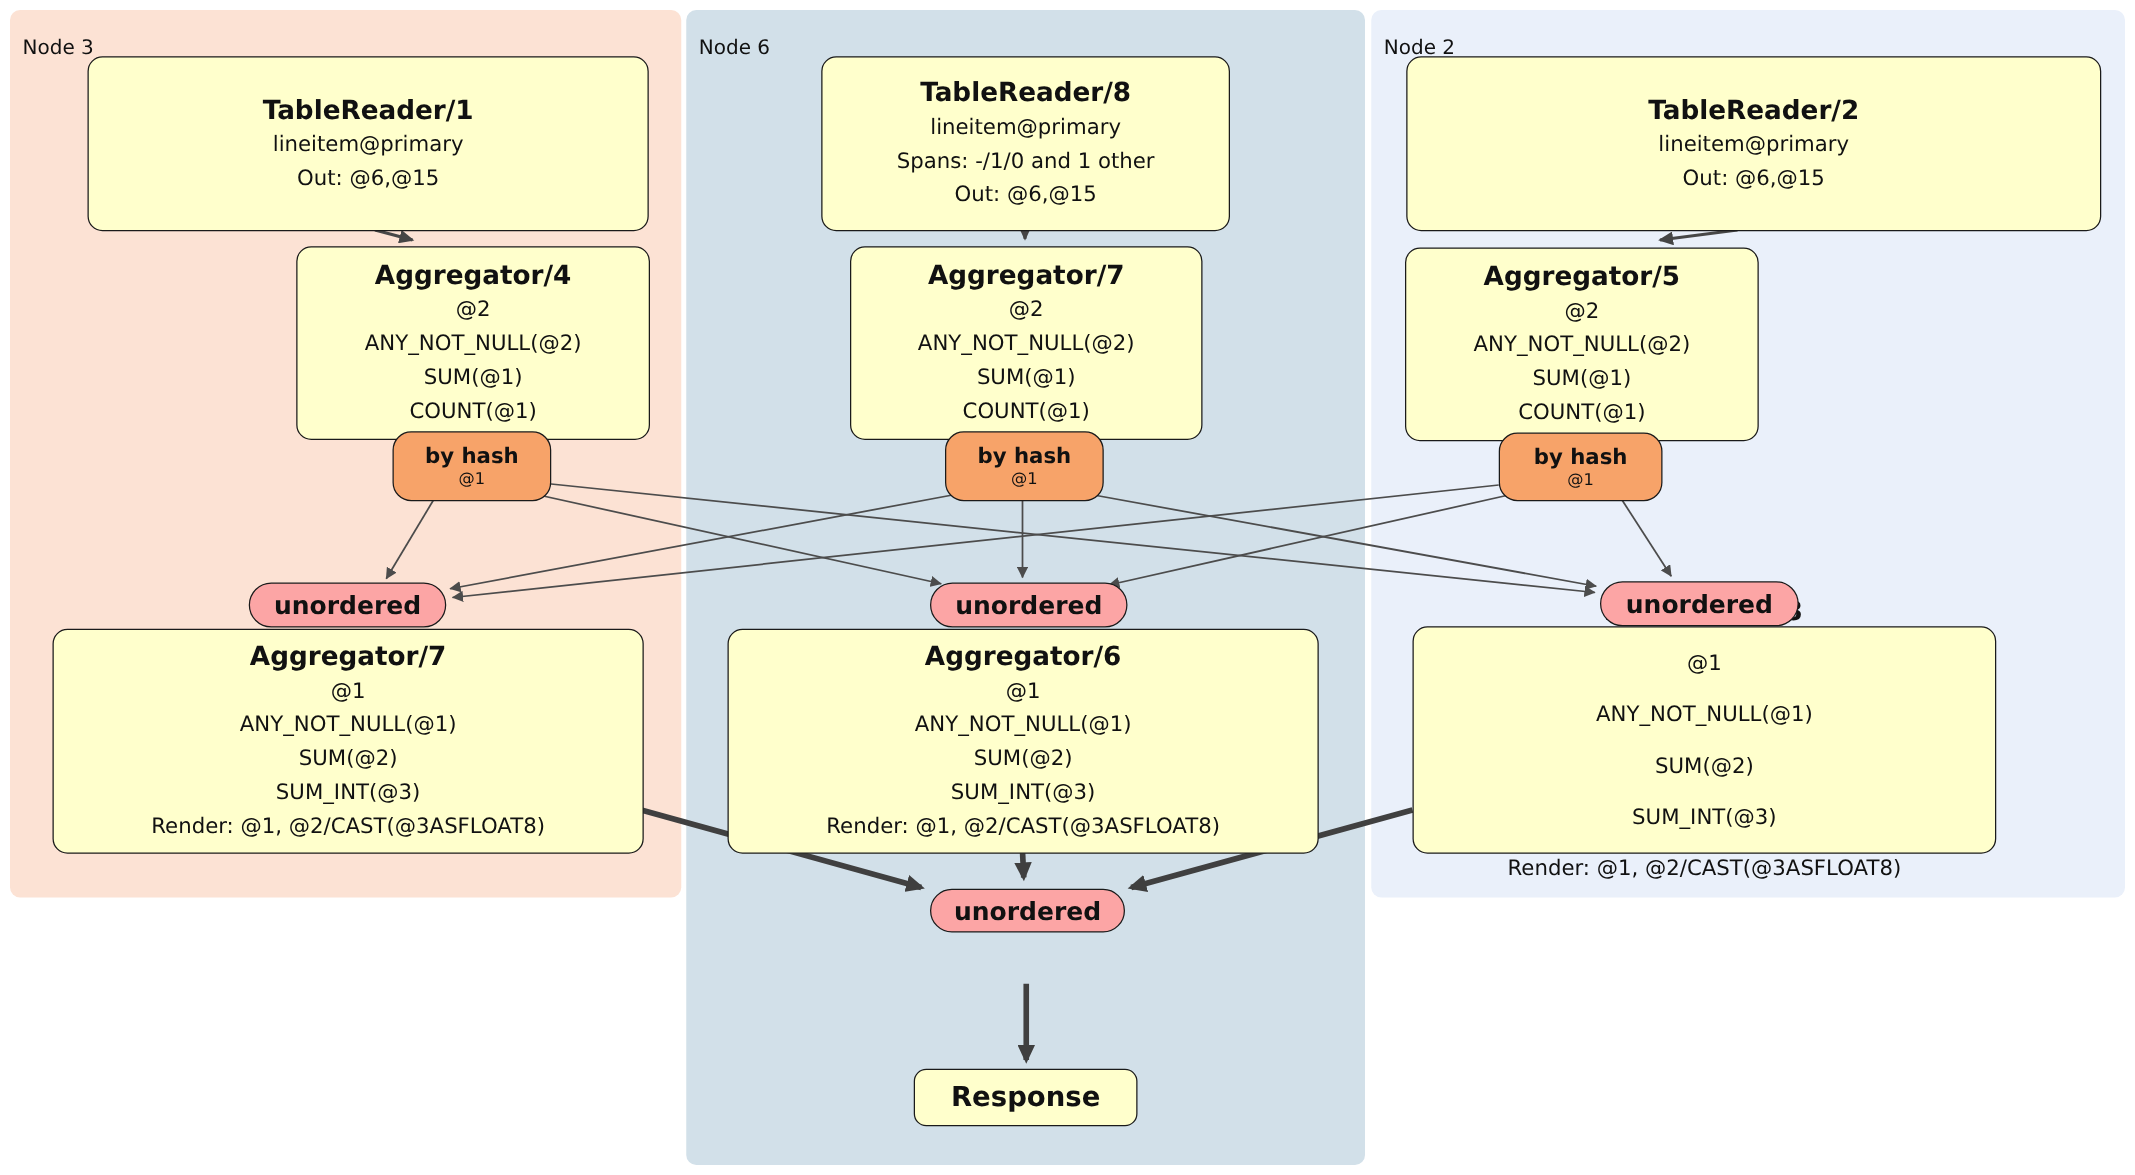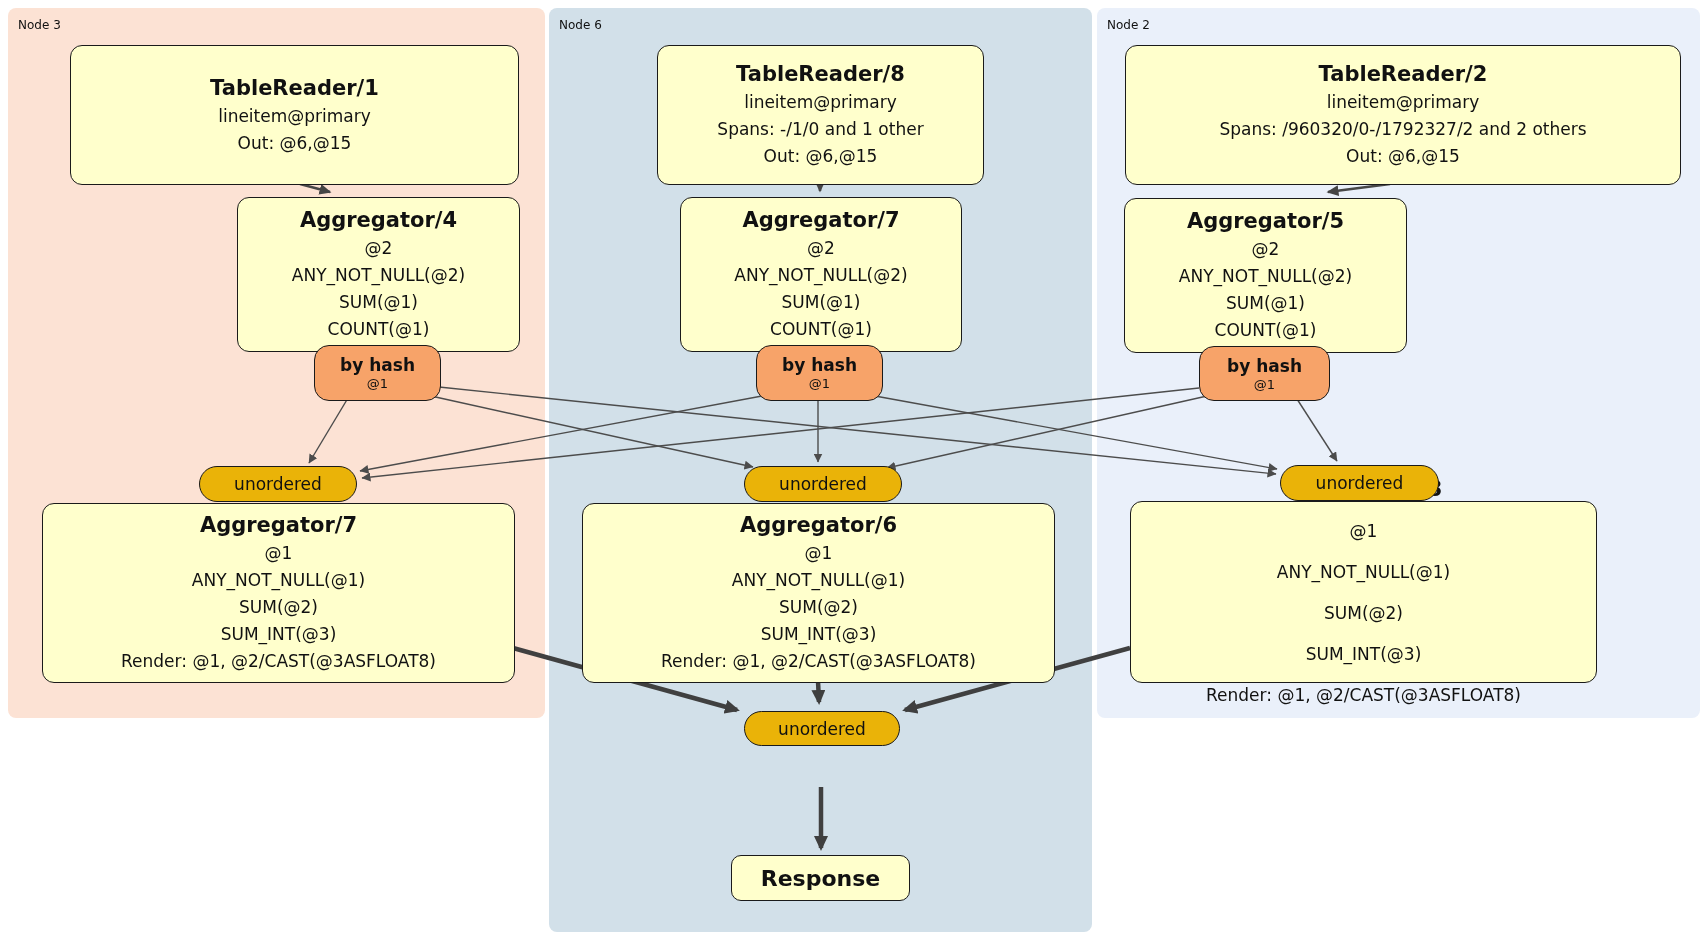--- a/index.html
+++ b/index.html
@@ -4,40 +4,40 @@
 <style>
   html,body{margin:0;padding:0;background:#ffffff;}
   .canvas{
     position:relative;width:1708px;height:940px;overflow:hidden;
     font-family:"DejaVu Sans","Liberation Sans",sans-serif;color:#111;
   }
   .panel{position:absolute;border-radius:8px;}
   .panel-node3{background:#fce2d4;}
   .panel-node1{background:#d2e0e9;}
   .panel-node2{background:#eaf0fa;}
-  .panel-label{position:absolute;top:10px;left:10px;font-size:12px;color:#111;}
+  .panel-label{position:absolute;top:20px;left:10px;font-size:16px;color:#111;}
   .edges{position:absolute;left:0;top:0;z-index:2;}
   .proc{
     position:absolute;z-index:3;background:#ffffcc;border:1.6px solid #1a1a1a;
     border-radius:12px;display:flex;flex-direction:column;justify-content:center;
     align-items:center;text-align:right;white-space:nowrap;
   }
   .proc-title{font-weight:bold;font-size:21px;line-height:29px;}
   .proc-line{font-size:17px;line-height:27px;}
   .router{
     position:absolute;z-index:4;background:#f7a369;border:1.6px solid #1a1a1a;
     border-radius:15px;display:flex;flex-direction:column;justify-content:center;
     align-items:center;text-align:center;white-space:nowrap;
   }
   .router-title{font-weight:bold;font-size:17px;line-height:21px;}
   .router-detail{font-size:13px;line-height:15px;}
   .sync{
-    position:absolute;z-index:4;background:#eab308;border:1.6px solid #1a1a1a;
+    position:absolute;z-index:4;background:#fca5a5;border:1.6px solid #1a1a1a;
     border-radius:18px;display:flex;justify-content:center;align-items:center;
-    font-weight:normal;font-size:17px;white-space:nowrap;
+    font-weight:bold;font-size:20px;white-space:nowrap;
   }
   .noop-title{font-weight:bold;font-size:21px;}
   .resp-title{font-weight:bold;font-size:22px;}
 </style>
 </head>
 <body>
 
 <div class="canvas">
 
   <div class="panel panel-node3" style="left:8px;top:8px;width:537px;height:710px;">
@@ -96,21 +96,20 @@
   </div>
   <div class="proc" style="left:657px;top:45px;width:325px;height:138px;">
     <div class="proc-title">TableReader/8</div>
     <div class="proc-line">lineitem@primary</div>
     <div class="proc-line">Spans: -/1/0 and 1 other</div>
     <div class="proc-line">Out: @6,@15</div>
   </div>
   <div class="proc" style="left:1125px;top:45px;width:554px;height:138px;">
     <div class="proc-title">TableReader/2</div>
     <div class="proc-line">lineitem@primary</div>
-    <div class="proc-line">Spans: /960320/0-/1792327/2 and 2 others</div>
     <div class="proc-line">Out: @6,@15</div>
   </div>
 
   <div class="proc" style="left:237px;top:197px;width:281px;height:153px;">
     <div class="proc-title">Aggregator/4</div>
     <div class="proc-line">@2</div>
     <div class="proc-line">ANY_NOT_NULL(@2)</div>
     <div class="proc-line">SUM(@1)</div>
     <div class="proc-line">COUNT(@1)</div>
   </div>

